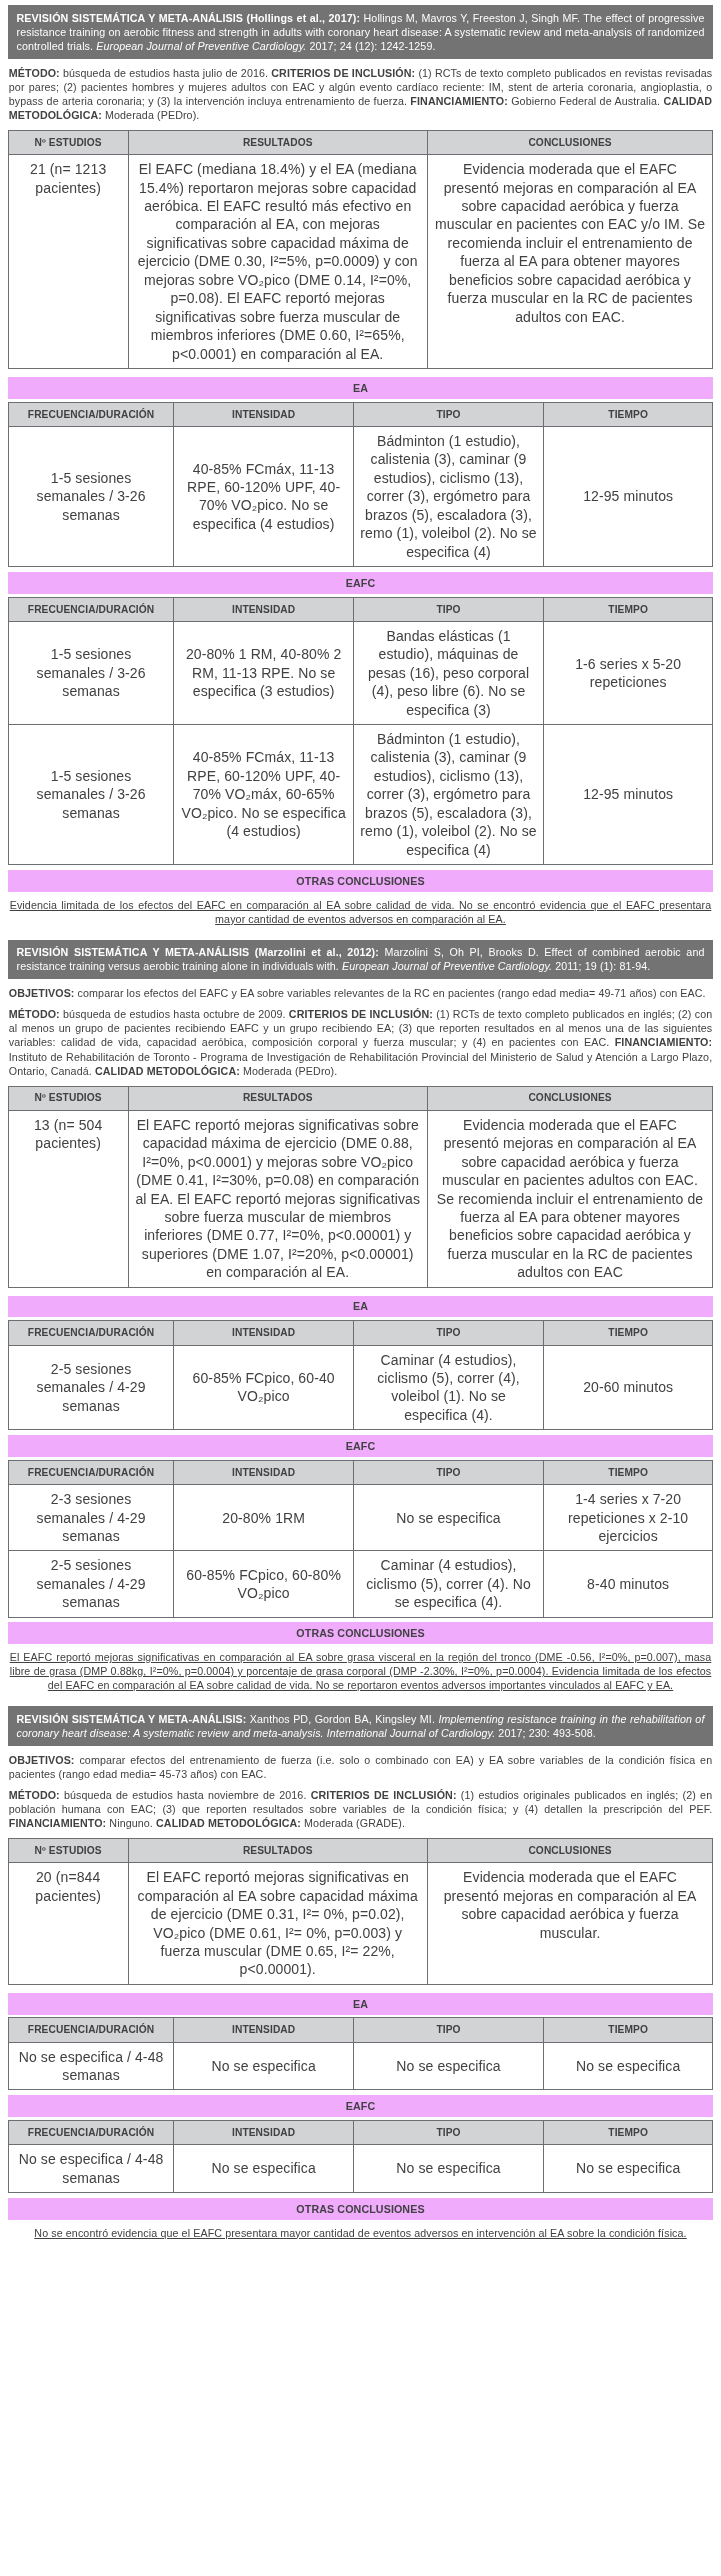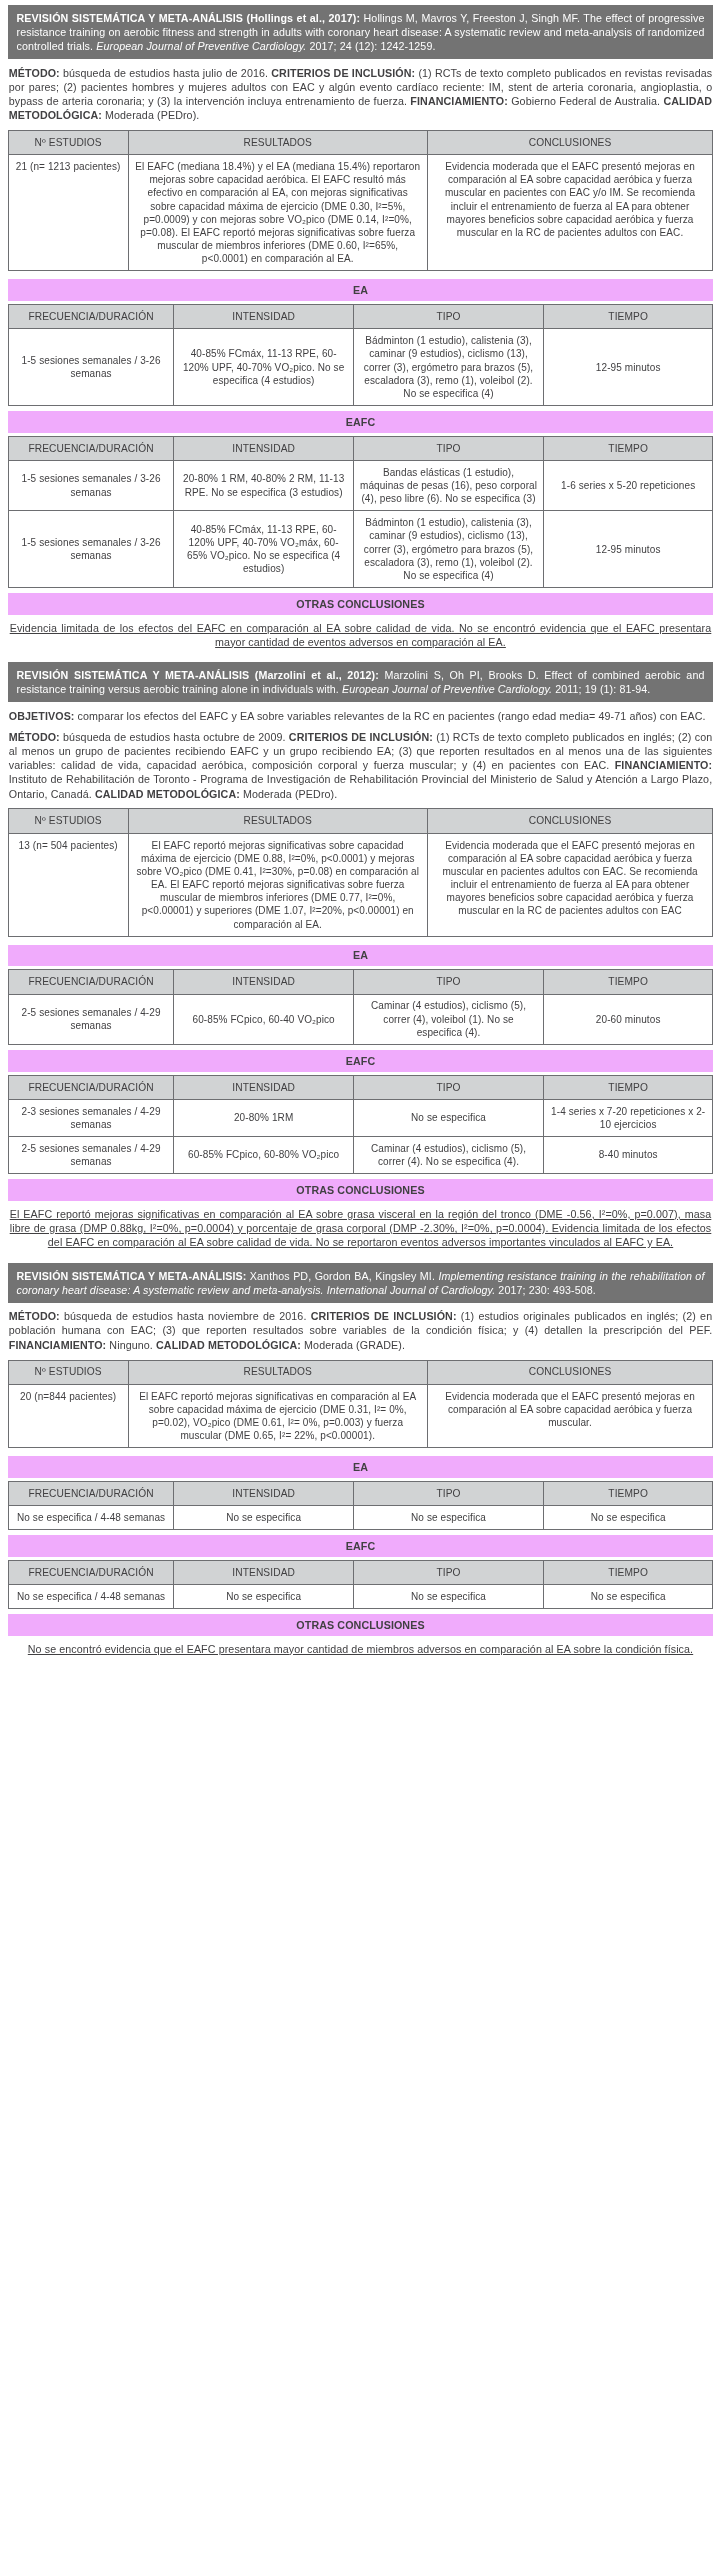--- a/index.html
+++ b/index.html
@@ -16,22 +16,22 @@
     background:#737373; color:#ffffff;
     padding:5.8px 8.7px; text-align:justify; margin-bottom:6.8px;
   }
   .b { font-weight:bold; }
   .i { font-style:italic; }
   .para { text-align:justify; margin:0 1px 6.8px; }
   .lbl { font-weight:bold; }
   table { width:100%; border-collapse:collapse; table-layout:fixed; }
   .tbl { margin:7.8px 0; }
   th, td { border:1px solid #6d6e71; text-align:center; }
-  th { background:#d1d3d4; font-weight:normal; font-size:10.2px; padding:4.9px 2.9px; }
-  td { font-size:10px; padding:4.9px 5.8px; }
+  th { background:#d1d3d4; font-weight:bold; font-size:10.2px; padding:4.9px 2.9px; }
+  td { font-size:14px; padding:4.9px 5.8px; }
   .summary-tbl td { vertical-align:top; }
   .detail-tbl { margin:0 0 4.9px; }
   .detail-tbl td { vertical-align:middle; }
   .gray-bar {
     background:#f0abfc; font-weight:bold; text-align:center;
     padding:3.9px 1.9px; margin:4.9px 0 2.9px;
   }
   .otras-text { text-align:justify; text-align-last:center; margin:5.8px 1.9px 0;text-decoration:underline; }
 </style>
 </head>
@@ -216,20 +216,21 @@
       </tbody>
     </table>
 
     <div class="gray-bar">OTRAS CONCLUSIONES</div>
     <p class="otras-text">El EAFC reportó mejoras significativas en comparación al EA sobre grasa visceral en la región del tronco (DME -0.56, I²=0%, p=0.007), masa libre de grasa (DMP 0.88kg, I²=0%, p=0.0004) y porcentaje de grasa corporal (DMP -2.30%, I²=0%, p=0.0004). Evidencia limitada de los efectos del EAFC en comparación al EA sobre calidad de vida. No se reportaron eventos adversos importantes vinculados al EAFC y EA.</p>
   </section>
 
   <section class="section">
     <div class="hdr-bar"><span class="b">REVISIÓN SISTEMÁTICA Y META-ANÁLISIS:</span><span> Xanthos PD, Gordon BA, Kingsley MI. </span><span class="i">Implementing resistance training in the rehabilitation of coronary heart disease: A systematic review and meta-analysis. International Journal of Cardiology.</span><span> 2017; 230: 493-508.</span></div>
 
+    <p class="para"><span class="lbl">OBJETIVOS:</span> <span>comparar efectos del entrenamiento de fuerza (i.e. solo o combinado con EA) y EA sobre variables de la condición física en pacientes (rango edad media= 45-73 años) con EAC.</span></p>
 
     <p class="para"><span class="lbl">MÉTODO:</span> <span>búsqueda de estudios hasta noviembre de 2016.</span> <span class="lbl">CRITERIOS DE INCLUSIÓN:</span> <span>(1) estudios originales publicados en inglés; (2) en población humana con EAC; (3) que reporten resultados sobre variables de la condición física; y (4) detallen la prescripción del PEF.</span> <span class="lbl">FINANCIAMIENTO:</span> <span>Ninguno.</span> <span class="lbl">CALIDAD METODOLÓGICA:</span> <span>Moderada (GRADE).</span></p>
 
     <table class="tbl summary-tbl">
       <colgroup>
           <col style="width:17%">
           <col style="width:42.5%">
           <col style="width:40.5%">
         </colgroup>
       <thead>
@@ -294,17 +295,17 @@
         <tr>
           <td>No se especifica / 4-48 semanas</td>
           <td>No se especifica</td>
           <td>No se especifica</td>
           <td>No se especifica</td>
         </tr>
       </tbody>
     </table>
 
     <div class="gray-bar">OTRAS CONCLUSIONES</div>
-    <p class="otras-text">No se encontró evidencia que el EAFC presentara mayor cantidad de miembros adversos en comparación al EA sobre la condición física.</p>
+    <p class="otras-text">No se encontró evidencia que el EAFC presentara mayor cantidad de eventos adversos en intervención al EA sobre la condición física.</p>
   </section>
 
 </div>
 
 
 </body></html>

